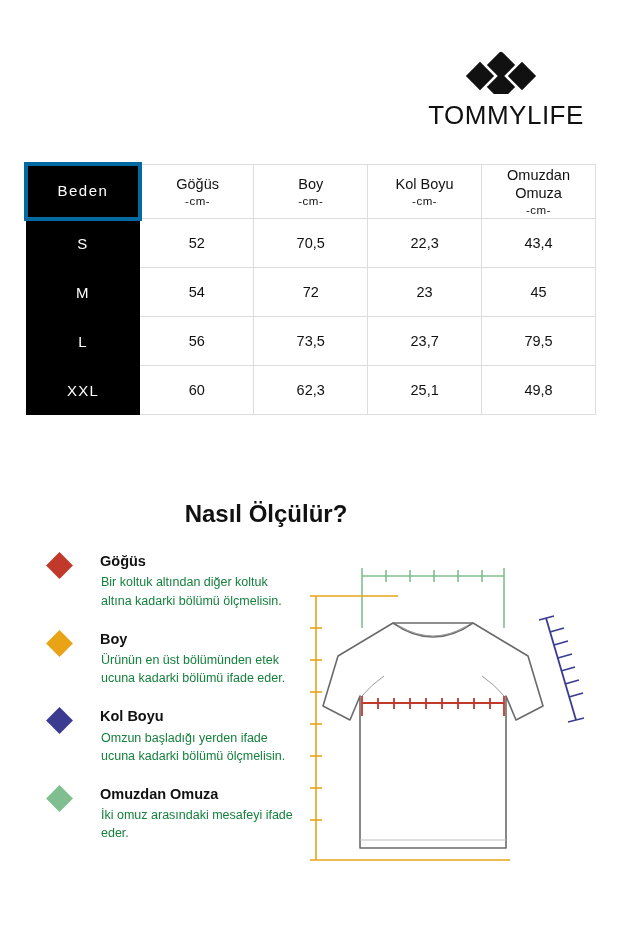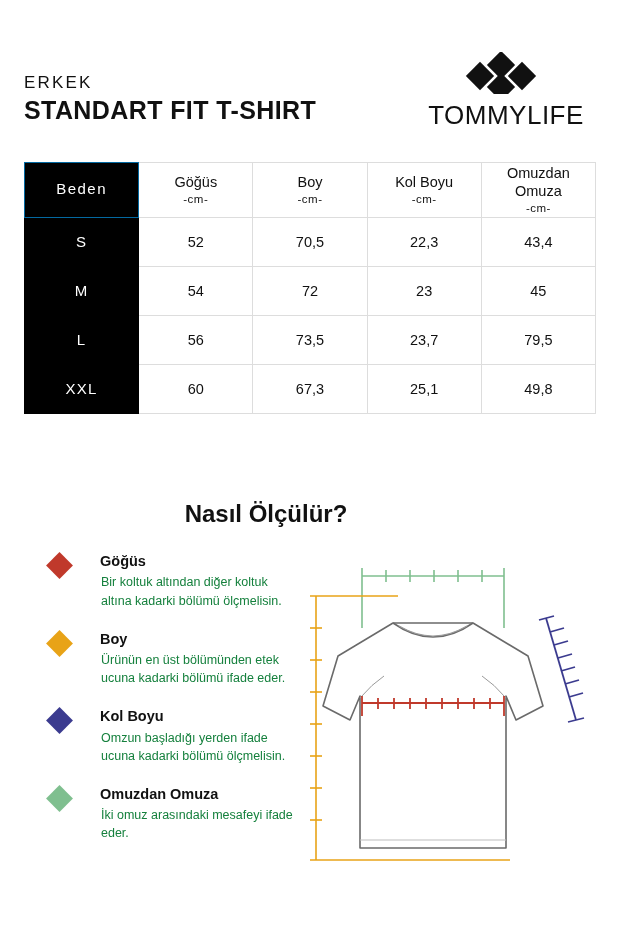--- a/index.html
+++ b/index.html
@@ -85,21 +85,21 @@
   .size-table thead th {
     height: 52px;
     background: #ffffff;
     line-height: 1.25;
   }
   .size-table thead th.hcol-0 {
     background: #000000;
     color: #ffffff;
     letter-spacing: 1.5px;
     font-size: 15px;
-    border: 1px solid #0369a1;
+    border: 4px solid #0369a1;
   }
   .size-table thead th .unit {
     display: block;
     font-size: 11.5px;
     color: #111;
     letter-spacing: 0.5px;
     margin-top: 1px;
   }
   .size-table tbody td {
     height: 49px;
@@ -164,24 +164,20 @@
     top: 548px;
     left: 298px;
     width: 300px;
     height: 350px;
   }
 </style>
 </head>
 <body>
 
 <div class="header">
-  <div class="header-left">
-    <div class="brand-kicker">ERKEK</div>
-    <div class="brand-title">STANDART FIT T-SHIRT</div>
-  </div>
   <div class="header-right">
     <svg class="logo-diamonds" width="110" height="42" viewBox="0 0 110 42">
       <rect x="40" y="3" width="20" height="20" transform="rotate(45 50 13)" fill="#111"></rect>
       <rect x="19" y="14" width="20" height="20" transform="rotate(45 29 24)" fill="#111"></rect>
       <rect x="61" y="14" width="20" height="20" transform="rotate(45 71 24)" fill="#111"></rect>
       <rect x="40" y="25" width="20" height="20" transform="rotate(45 50 35)" fill="#111"></rect>
     </svg>
     <div class="logo-text">TOMMYLIFE</div>
   </div>
 </div>
@@ -228,21 +224,21 @@
     <tr>
       <td class="sizecell">L</td>
       <td>56</td>
       <td>73,5</td>
       <td>23,7</td>
       <td>79,5</td>
     </tr>
     <tr>
       <td class="sizecell">XXL</td>
       <td>60</td>
-      <td>67,3</td>
+      <td>62,3</td>
       <td>25,1</td>
       <td>49,8</td>
     </tr>
   </tbody>
 </table>
 
 <div class="howto-title">Nasıl Ölçülür?</div>
 
 <div class="legend">
   <div class="legend-item">

